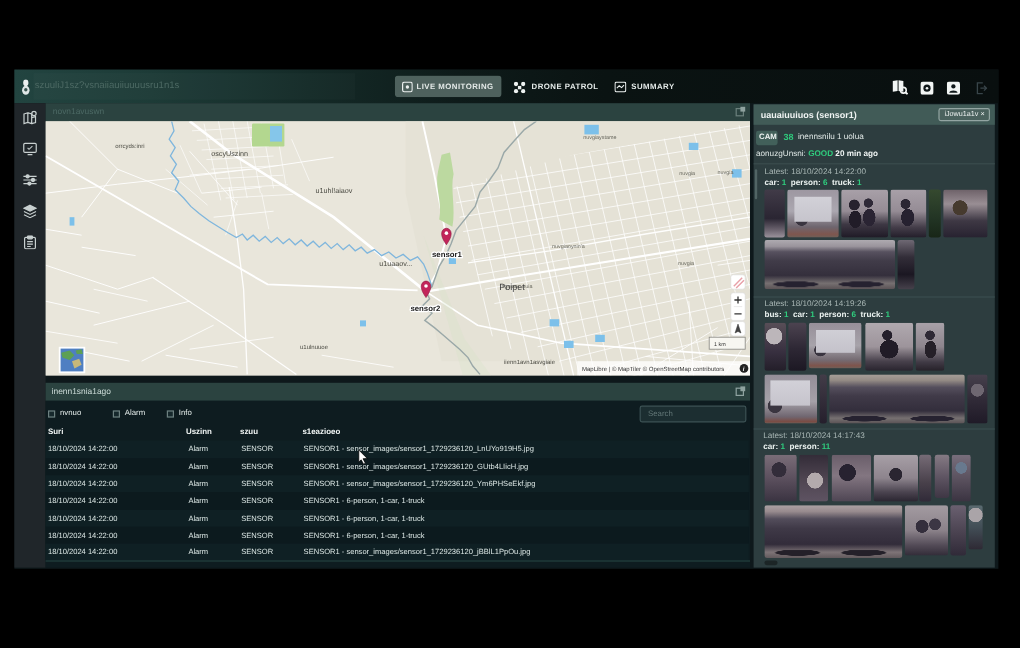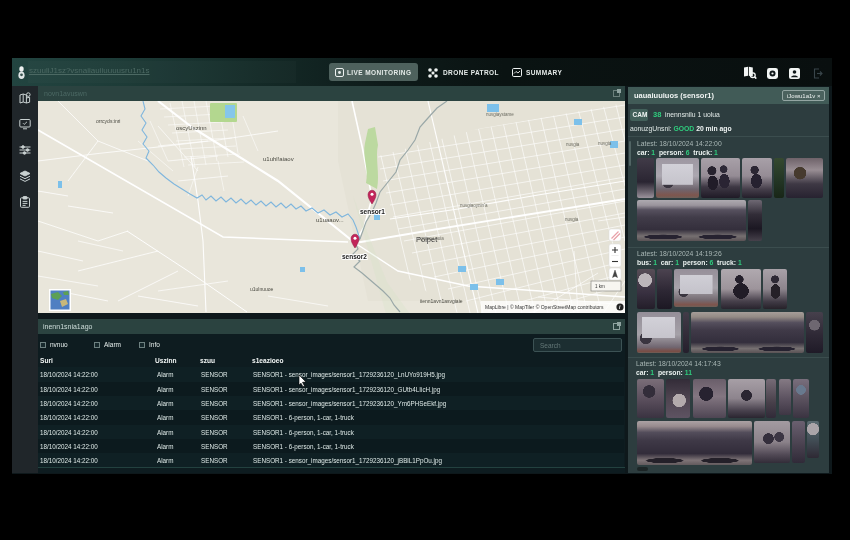--- a/index.html
+++ b/index.html
@@ -1,21 +1,21 @@
 <!DOCTYPE html>
 <html><head>
 <meta charset="utf-8">
 <style>
 *{margin:0;padding:0;box-sizing:border-box;font-family:"Liberation Sans",sans-serif;}
 body{width:850px;height:540px;background:#000;position:relative;overflow:hidden;}
 .abs{position:absolute;}
 
 #hdr{left:12px;top:58px;width:820px;height:28px;background:linear-gradient(90deg,#224440 0%,#1d3b37 14%,#142a27 30%,#0e1b1a 45%,#0a1312 60%,#090f0f 100%);}
 #titlebox{left:28px;top:61px;width:268px;height:22px;background:rgba(255,255,255,0.02);}
-#title{left:29px;top:66px;font-size:8px;color:#4c6963;letter-spacing:0;text-decoration:underline;}
+#title{left:29px;top:66px;font-size:8px;color:#4c6963;letter-spacing:0;}
 .tabtxt{font-size:6.5px;font-weight:bold;color:#e4eae8;letter-spacing:.4px;}
 #tab1{left:329px;top:63px;width:89px;height:18px;background:#4e615d;border:1px solid #66787400;border-radius:3px;}
 
 #sbar{left:12px;top:86px;width:26px;height:387px;background:#20262a;}
 
 #maphdr{left:38px;top:86px;width:587px;height:15px;background:#2b4340;}
 #maphdr .t{position:absolute;left:6px;top:4px;font-size:7px;color:#4c6964;}
 #evhdr{left:38px;top:319px;width:587px;height:15px;background:#2b4340;}
 #evhdr .t{position:absolute;left:5px;top:4px;font-size:7px;color:#cfdeda;}
 #evbody{left:38px;top:334px;width:587px;height:139px;background:#0e1c20;}

